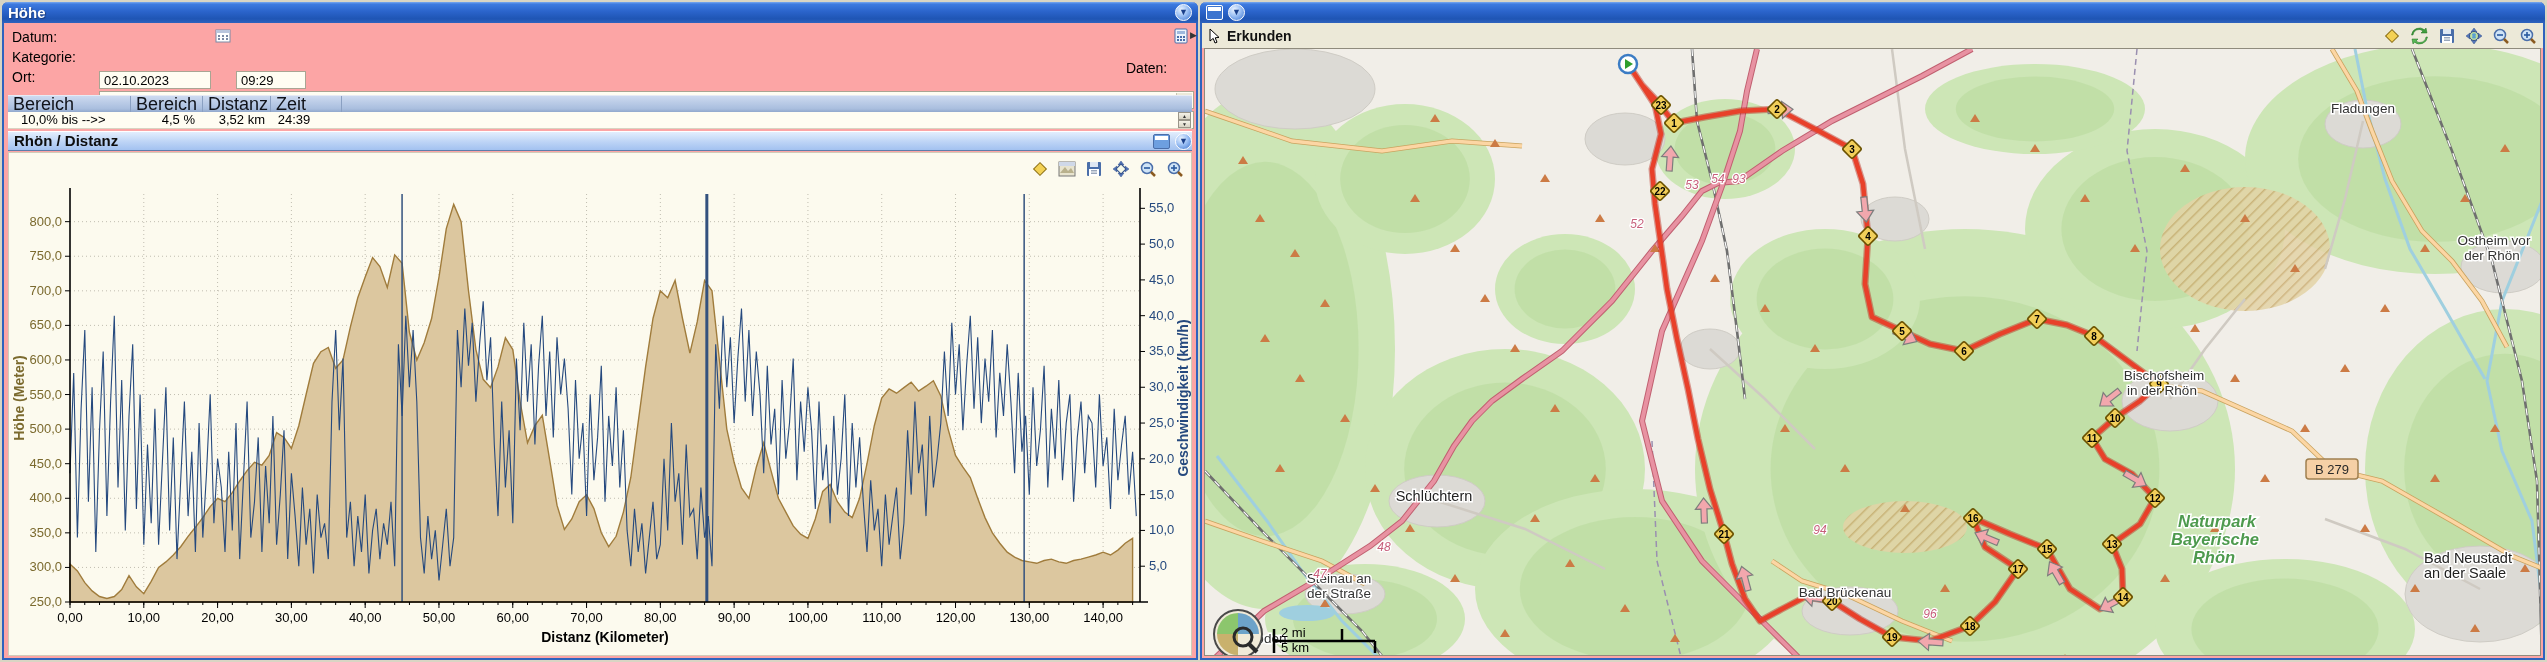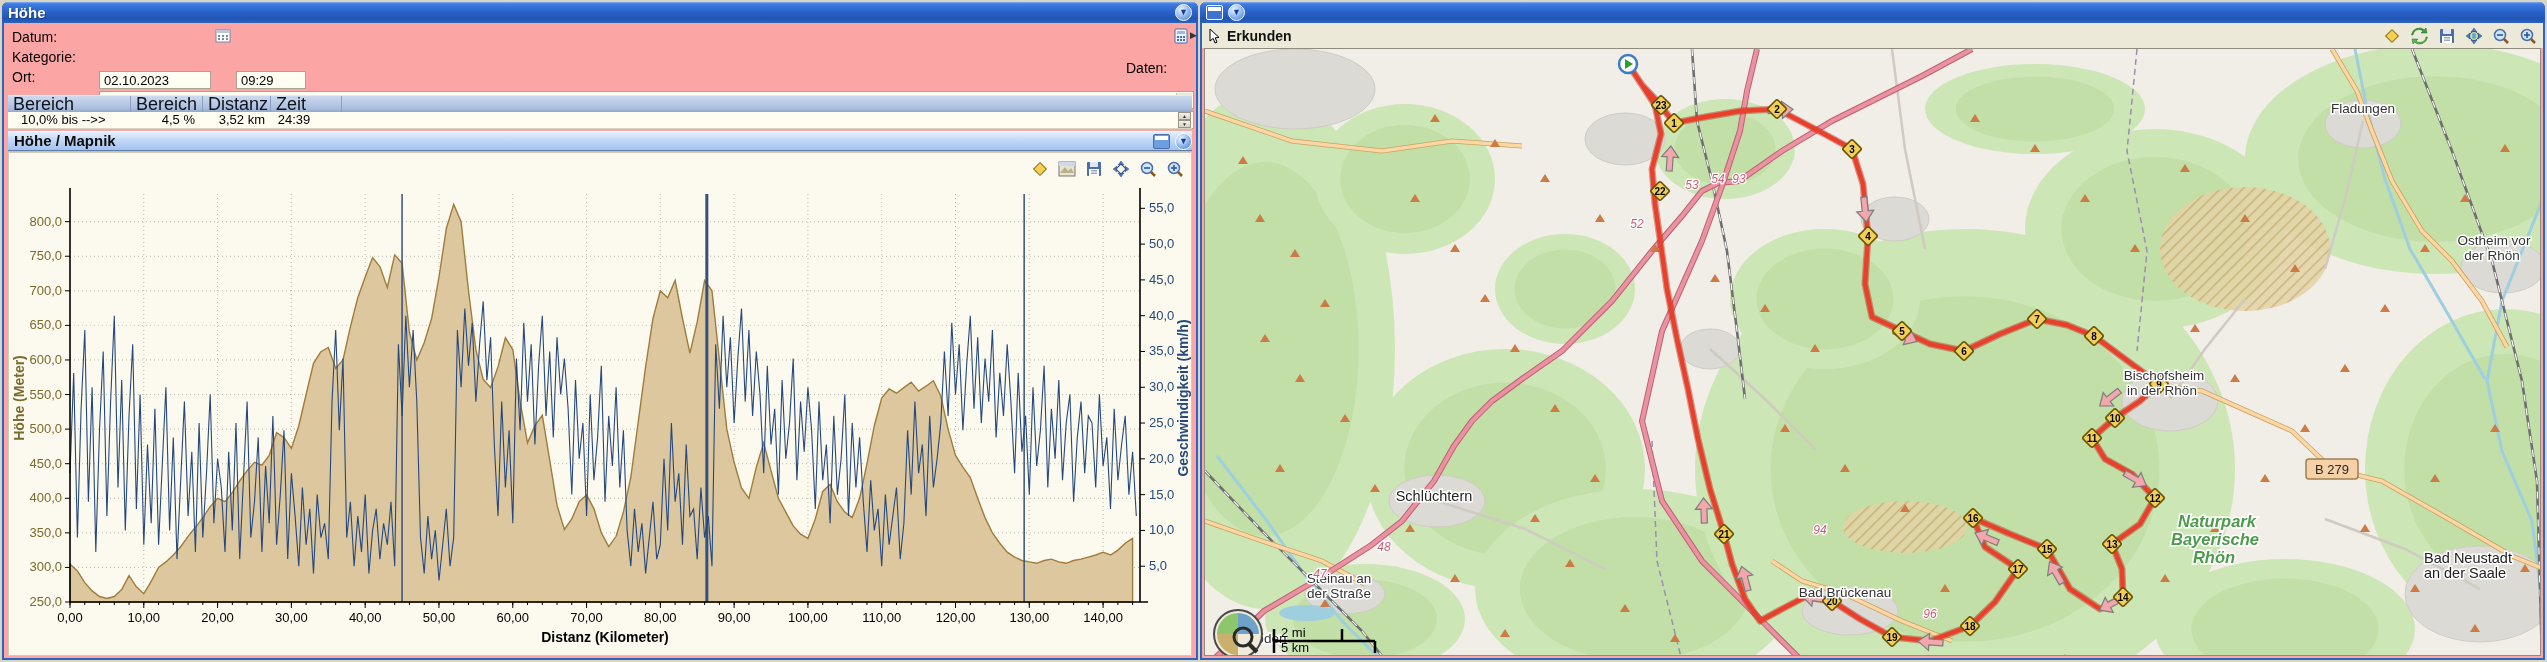--- a/index.html
+++ b/index.html
@@ -103,21 +103,21 @@
       <div class="tc" style="left:123px;width:64px;text-align:right;">4,5 %</div>
       <div class="tc" style="left:195px;width:62px;text-align:right;">3,52 km</div>
       <div class="tc" style="left:254px;width:64px;text-align:center;">24:39</div>
       <div class="spin" style="right:1px;top:0;">
           <div>▲</div>
           <div>▼</div>
         </div>
     </div>
 
     <div class="sechdr">
-      <span style="flex:1;">Höhe / Mapnik</span>
+      <span style="flex:1;">Rhön / Distanz</span>
       <span class="winicon" style="border-color:#4a6ea9;background:#6d9fe0;"></span>
       <span class="chevbtn">▼</span>
     </div>
 
     <div class="chartbg"></div>
 
     <div class="toolrow" style="right:12px;top:152px;width:300px;">
       <svg width="18" height="18">
           <rect x="4.5" y="4.5" width="9" height="9" transform="rotate(45 9 9)" fill="#f3d154" stroke="#8a6d10"></rect>
         </svg>

